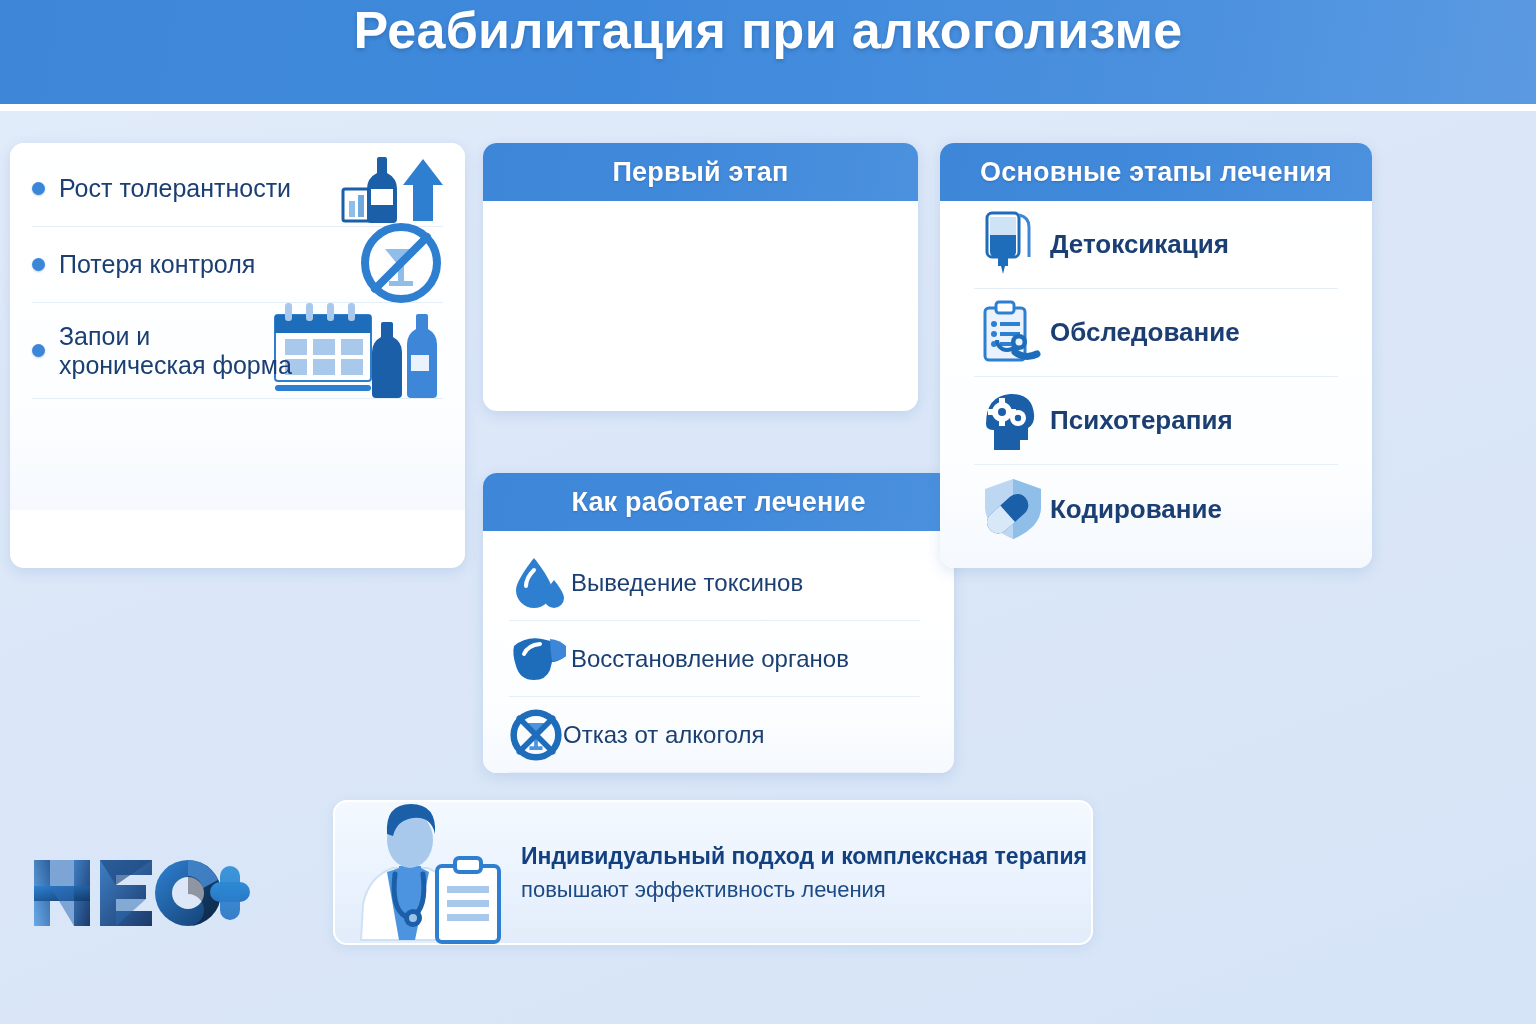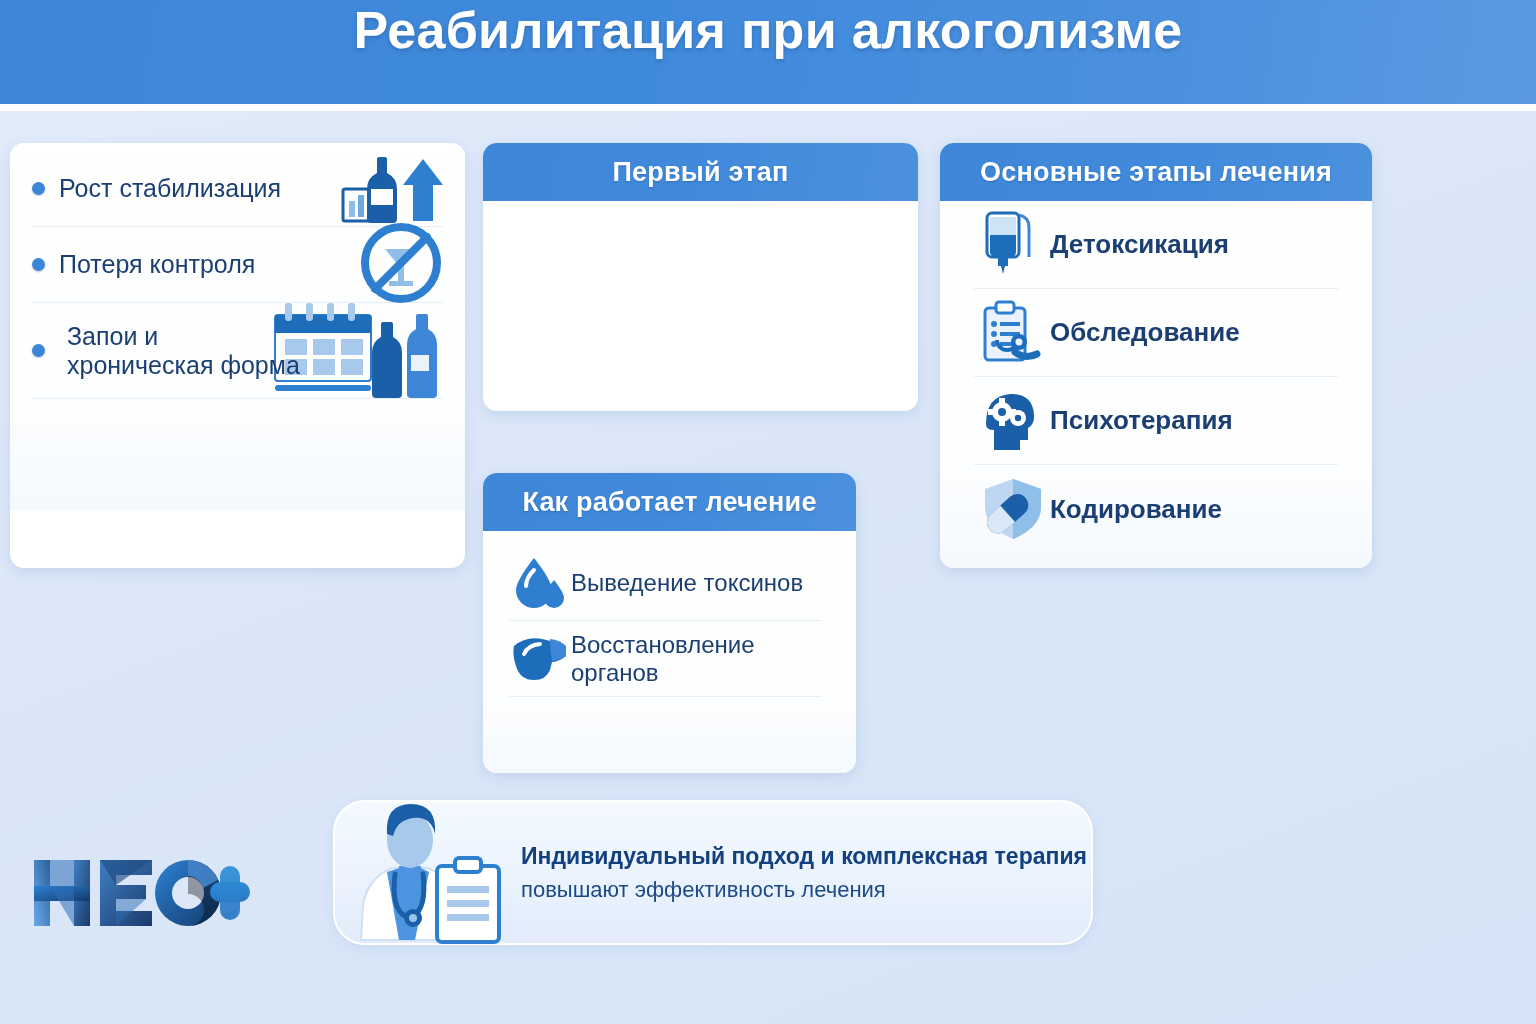--- a/index.html
+++ b/index.html
@@ -50,34 +50,34 @@
     position:relative;
   }
 
   
   #card-problem{ left:10px; top:143px; width:455px; height:425px; }
   .prob-list{ padding:8px 0 0 0; }
   .prob-row{
     position:relative; display:flex; align-items:center;
     height:76px; margin:0 22px; border-bottom:1px solid #e6eef8;
   }
-  .prob-row:last-child{ border-bottom:1px solid #e6eef8;gap:8px; }
+  .prob-row:last-child{ border-bottom:1px solid #e6eef8; }
   .bullet{
     width:13px; height:13px; border-radius:50%;
     background:#3c86d8; flex:0 0 13px; margin-right:14px;
     box-shadow:0 1px 2px rgba(40,90,160,.3);
   }
   .prob-text{
     font-size:25px; color:#1b3f72; line-height:1.15; z-index:3;
   }
   .prob-icon{ position:absolute; right:0; top:50%; transform:translateY(-50%); z-index:1; }
 
   
   #card-first{ left:483px; top:143px; width:435px; height:268px; }
-  #card-how{ left:483px; top:473px; width:373px; height:300px; }
+  #card-how{ left:483px; top:473px; width:471px; height:300px; }
   .first-text{ text-align:center; padding-top:26px; }
   .first-l1{ font-size:26px; font-weight:bold; color:#1b3f72; margin-bottom:14px;}
   .first-l2{ font-size:24px; color:#28507f; }
   .first-icon{ display:flex; justify-content:center; margin-top:14px; }
 
   .how-list{ padding:14px 8px 0 0; }
   .how-row{
     display:flex; align-items:center; height:76px;
     margin:0 26px; border-bottom:1px solid #e6eef8;
   }
@@ -91,21 +91,21 @@
     margin:0 34px; border-bottom:1px solid #e6eef8;
   }
   .stage-ico{ width:76px; flex:0 0 76px; display:flex; align-items:center; justify-content:center; }
   .stage-text{ font-size:26px; font-weight:bold; color:#1b3f72; }
 
   
   #banner{
     position:absolute; left:333px; top:800px; width:760px; height:145px;
     background:linear-gradient(180deg,#f4f9ff 0%,#e9f2fd 60%,#e2ecfa 100%);
     border:2px solid #ffffff;
-    border-radius:32px;
+    border-radius:14px;
     box-shadow:0 3px 12px rgba(70,120,190,.12);
     display:flex; align-items:center;
   }
   .banner-doc{ position:absolute; left:16px; top:-14px; }
   .banner-text{ margin-left:186px; }
   .banner-l1{ font-size:23px; font-weight:bold; color:#13407e; margin-bottom:7px; }
   .banner-l2{ font-size:22px; color:#1d4a85; }
 
   
   #logo{ position:absolute; left:32px; top:852px; }
@@ -118,21 +118,21 @@
 </div>
 <div class="header-underline"></div>
 
 <div class="card" id="card-problem">
   <div class="card-body">
     <div class="prob-list">
 
 
       <div class="prob-row">
         <span class="bullet"></span>
-        <span class="prob-text">Рост стабилизация</span>
+        <span class="prob-text">Рост толерантности</span>
         <span class="prob-icon">
           <svg width="102" height="76" viewBox="0 0 102 76">
             <rect x="2" y="40" width="28" height="32" rx="2" fill="none" stroke="#1a5fa8" stroke-width="3"></rect>
             <rect x="8" y="52" width="6" height="16" fill="#8fbfe8"></rect>
             <rect x="17" y="46" width="6" height="22" fill="#6fa9de"></rect>
             <path d="M36 16 h10 v8 q10 5 10 16 v30 q0 4 -4 4 H30 q-4 0 -4 -4 V40 q0 -11 10 -16 z" fill="#1a5fa8"></path>
             <rect x="36" y="8" width="10" height="10" rx="2" fill="#1a5fa8"></rect>
             <rect x="30" y="40" width="22" height="16" fill="#ffffff"></rect>
             <path d="M72 72 V36 h-10 L82 10 l20 26 h-10 v36 z" fill="#2f7fd0"></path>
           </svg>
@@ -217,20 +217,31 @@
         <span class="how-ico">
           <svg width="60" height="46" viewBox="0 0 60 46">
             <path d="M4 10 Q16 0 32 3 Q48 6 56 12 L56 20 Q48 26 42 26 L40 34 Q36 44 24 44 Q10 44 6 30 Q2 18 4 10 z" fill="#1e6dbb"></path>
             <path d="M40 3 Q50 4 56 10 L56 20 Q50 25 42 25 Q40 14 40 3 z" fill="#3d86d8"></path>
             <path d="M14 18 Q18 9 30 8" stroke="#ffffff" stroke-width="4" fill="none" stroke-linecap="round"></path>
           </svg>
         </span>
         <span class="how-text">Восстановление органов</span>
       </div>
 
+      <div class="how-row">
+        <span class="how-ico" style="width:54px;flex:0 0 54px;">
+          <svg width="58" height="58" viewBox="0 0 58 58">
+            <circle cx="29" cy="29" r="24" fill="none" stroke="#1e6dbb" stroke-width="7"></circle>
+            <path d="M20 16 h18 l-7 12 v13 h5 v4 H22 v-4 h5 V28 z" fill="#4d94e0"></path>
+            <line x1="11" y1="11" x2="47" y2="47" stroke="#1e6dbb" stroke-width="6" stroke-linecap="round"></line>
+            <line x1="47" y1="11" x2="11" y2="47" stroke="#1e6dbb" stroke-width="6" stroke-linecap="round"></line>
+          </svg>
+        </span>
+        <span class="how-text">Отказ от алкоголя</span>
+      </div>
 
     </div>
   </div>
 </div>
 
 <div class="card" id="card-stages">
   <div class="card-head">
     <span class="card-head-title">Основные этапы лечения</span>
   </div>
   <div class="card-body">

